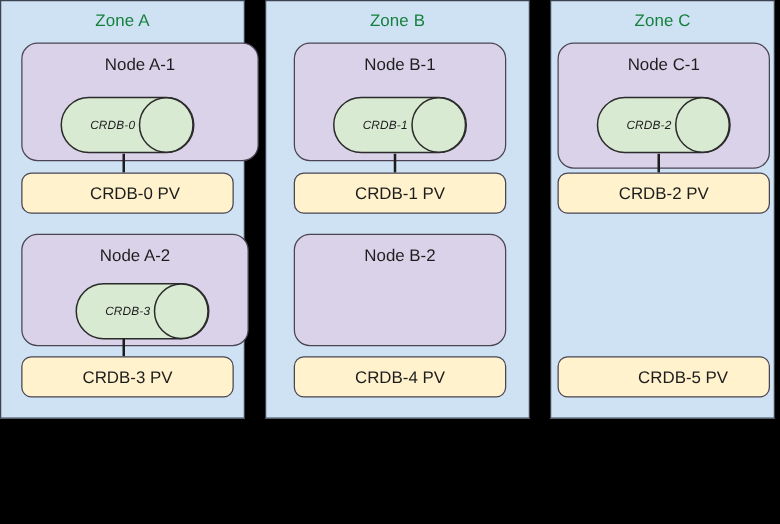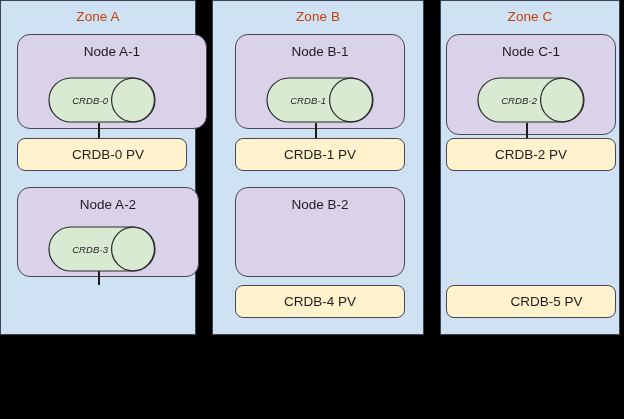--- a/index.html
+++ b/index.html
@@ -24,21 +24,21 @@
     border: 1px solid #3d4451;
     box-sizing: border-box;
   }
   .zone-label {
     position: absolute;
     top: 8px;
     left: 0;
     right: 0;
     text-align: center;
     font-size: 13.5px;
-    color: #c2410c;
+    color: #15803d;
     letter-spacing: .1px;
   }
 
   
   .node {
     position: absolute;
     background: #d9d2e9;
     border: 1px solid #4a4453;
     border-radius: 13px;
     box-sizing: border-box;
@@ -115,31 +115,32 @@
         <div class="pod-label">CRDB-0</div>
       </div>
     </div>
 
     <div class="connector" style="left:97px; top:122px; height:15px;"></div>
 
     <div class="pv" style="left:16px; top:137px; width:170px; height:33px;padding-left:12px;">CRDB-0 PV</div>
 
     <div class="node" style="left:16px; top:186px; width:182px; height:90px;">
       <div class="node-label">Node A-2</div>
-      <div class="pod" style="left:30px; top:38px; width:108px; height:46px;">
+      <div class="pod" style="left:42px; top:38px; width:108px; height:46px;">
         <svg width="108" height="46" viewBox="0 0 108 46">
           <path d="M23,1 L85,1 A22,22 0 0 1 85,45 L23,45 A22,22 0 0 1 23,1 Z" fill="#d9ead3" stroke="#2b2b2b" stroke-width="1.2"></path>
           <ellipse cx="85" cy="23" rx="21.4" ry="21.8" fill="#d9ead3" stroke="#2b2b2b" stroke-width="1.2"></ellipse>
         </svg>
         <div class="pod-label">CRDB-3</div>
       </div>
     </div>
 
     <div class="connector" style="left:97px; top:270px; height:14px;"></div>
 
+    <div class="pv" style="left:16px; top:284px; width:170px; height:33px;">CRDB-3 PV</div>
   </div>
 
   <div class="zone" style="left:212px; top:0px; width:212px; height:335px;">
     <div class="zone-label">Zone B</div>
 
     <div class="node" style="left:22px; top:33px; width:170px; height:95px;">
       <div class="node-label">Node B-1</div>
       <div class="pod" style="left:30px; top:42px; width:108px; height:46px;">
         <svg width="108" height="46" viewBox="0 0 108 46">
           <path d="M23,1 L85,1 A22,22 0 0 1 85,45 L23,45 A22,22 0 0 1 23,1 Z" fill="#d9ead3" stroke="#2b2b2b" stroke-width="1.2"></path>

